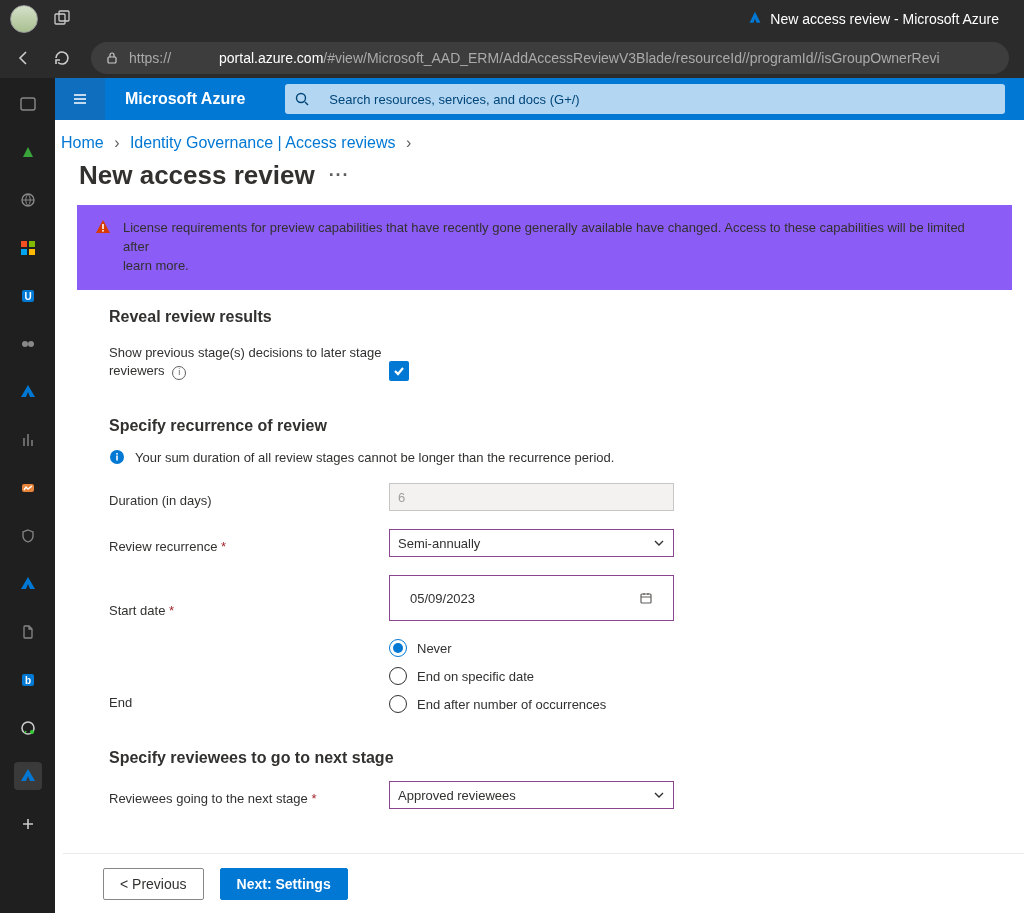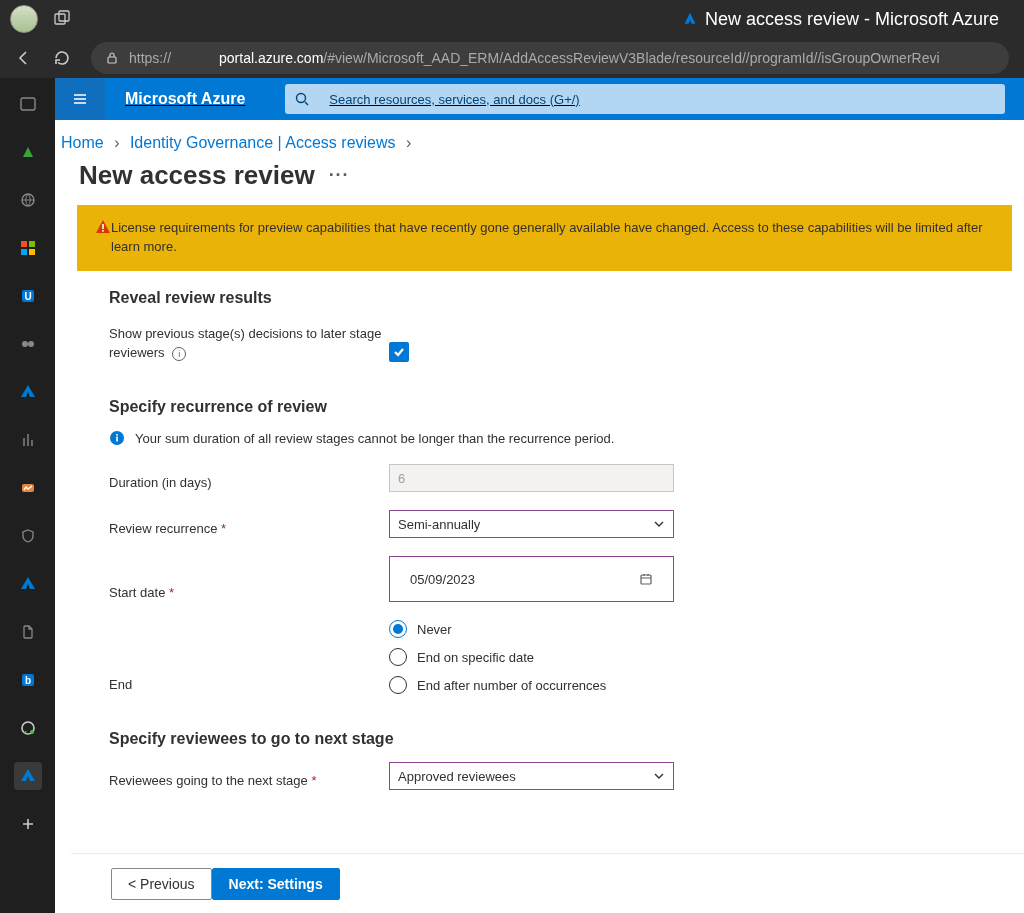--- a/index.html
+++ b/index.html
@@ -2,52 +2,52 @@
 <html><head>
   <meta charset="utf-8">
   <style>
     * { box-sizing: border-box; margin: 0; padding: 0; font-family: "Segoe UI", Arial, sans-serif; }
     body { width: 1024px; height: 913px; background: #2b2b2b; overflow: hidden; }
     
     
     .browser-topbar { height: 38px; background: #2b2b2b; display: flex; align-items: center; padding: 0 10px; gap: 15px; }
     .avatar { width: 28px; height: 28px; border-radius: 50%; background: linear-gradient(#d4e0c8,#a8c090); border: 1px solid #999; }
     .tab-icon { color: #ccc; font-size: 18px; }
-    .browser-tabtitle-area { margin-left: auto; display: flex; align-items: center; gap: 8px; color: #fff; font-size: 18px; padding-right: 15px;}
+    .browser-tabtitle-area { margin-left: auto; display: flex; gap: 8px; color: #fff; font-size: 14px; padding-right: 15px;}
     .azure-logo-tab { width:14px; height:14px; }
     
     .browser-navbar { height: 40px; background: #2b2b2b; display: flex; align-items: center; padding: 0 15px; gap: 20px; }
     .nav-icon { color: #ccc; width: 18px; height: 18px; display:flex; align-items:center; justify-content:center; cursor:pointer; }
     .url-bar { flex: 1; height: 32px; background: #3d3d3d; border-radius: 16px; display: flex; align-items: center; padding: 0 14px; gap: 10px; color: #aaa; font-size: 14px; overflow:hidden; white-space:nowrap;}
     .url-bar .host { color: #fff; margin-left: 48px; }
     
     
     .app-container { position: absolute; top: 78px; left: 0; right: 0; bottom: 0; display: flex; background:#fff; }
     
     .sidebar { width: 55px; background: #1f1f1f; display: flex; flex-direction: column; align-items: center; padding-top: 12px; gap: 20px; }
     .sidebar-item { width: 28px; height: 28px; display: flex; align-items: center; justify-content: center; color: #888; cursor: pointer; border-radius:4px; }
     .sidebar-item.active { background: #3a3a3a; }
     
     .content-area { flex: 1; display: flex; flex-direction: column; background: #fff; position:relative; }
     
-    .azure-header { height: 42px; background: #0078d4; display: flex; align-items: center; text-decoration: underline; }
+    .azure-header { height: 42px; background: #0078d4; display: flex; align-items: center; }
     .hamburger { width: 50px; height: 42px; display:flex; align-items:center; justify-content:center; color:#fff; cursor:pointer; background:#106ebe;}
     .azure-brand { color: #fff; font-weight: 600; font-size: 16px; padding: 0 40px 0 20px; }
     .search-bar { flex: 1; height: 30px; background: #b3d6f2; border-radius: 3px; display: flex; align-items: center; padding: 0 10px; gap: 20px; margin-right: 10px; max-width:720px;}
     .search-bar svg { color: #004578; }
     .search-bar span { color: #004578; font-size: 13px; }
     
     .breadcrumb { padding: 14px 6px 6px; font-size: 16px; color: #605e5c; }
     .breadcrumb a { color: #0078d4; text-decoration: none; }
     .breadcrumb .sep { color: #605e5c; margin: 0 6px; }
     
     .page-title { font-size: 26px; font-weight: 600; padding: 2px 24px 14px; color: #323130; display:flex; align-items:center; gap:14px;}
     .page-title .dots { font-size: 18px; color:#605e5c; letter-spacing:1px;}
     
-    .warning-banner { margin: 0 12px 0 22px; padding: 14px 18px; background: #eab308; display: flex; gap: 0; font-size: 13px; color: #323130; line-height:1.45;}
+    .warning-banner { margin: 0 12px 0 22px; padding: 14px 18px; background: #8b5cf6; display: flex; gap: 12px; font-size: 13px; color: #323130; line-height:1.45;}
     
     .section { padding: 18px 22px 0; margin-left: 32px; }
     .section-title { font-size: 16px; font-weight: 600; color: #323130; margin-bottom: 14px; }
     
     .field-row { display: flex; align-items: flex-end; margin-bottom: 18px; font-size: 13px; color: #323130; }
     .field-label { width: 280px; line-height:1.45; padding-top:4px;}
     .field-label .req { color: #a4262c; }
     .field-control { width: 285px; }
     
     .checkbox { width: 20px; height: 20px; background: #0078d4; border-radius: 2px; display:flex; align-items:center; justify-content:center; }
@@ -61,21 +61,21 @@
     .date-input { border-color:#8b458f; display:flex; align-items:center; justify-content:space-between; padding:0 20px; height:46px; border:1px solid #8b458f; cursor:pointer; font-size:13px;}
     
     .radio-group { display:flex; flex-direction:column; gap:10px; }
     .radio-item { display:flex; align-items:center; gap:10px; font-size:13px; cursor:pointer;}
     .radio { width:18px; height:18px; border:1px solid #323130; border-radius:50%; display:flex; align-items:center; justify-content:center;}
     .radio.checked { border-color:#0078d4; }
     .radio.checked::after { content:''; width:10px; height:10px; background:#0078d4; border-radius:50%;}
     
     .info-icon-inline { display:inline-flex; width:14px; height:14px; border:1px solid #605e5c; border-radius:50%; align-items:center; justify-content:center; font-size:9px; color:#605e5c; margin-left:4px;}
     
-    .footer-bar { position:absolute; bottom:0; left:16px; right:0; height:60px; border-top:1px solid #edebe9; background:#fff; display:flex; align-items:center; padding:10px 40px; }
+    .footer-bar { position:absolute; bottom:0; left:8px; right:0; height:60px; border-top:1px solid #edebe9; background:#fff; display:flex; align-items:center; padding:10px 40px; gap:16px;}
     .btn { height:32px; padding:0 16px; font-size:14px; border-radius:2px; cursor:pointer; display:flex; align-items:center;}
     .btn-secondary { background:#fff; border:1px solid #8a8886; color:#323130; }
     .btn-primary { background:#0078d4; border:1px solid #0078d4; color:#fff; font-weight:600;}
     
     .form-body { flex:1; overflow:auto; padding-bottom:80px;}
   </style>
 </head>
 <body>
 
 <div class="browser-topbar">

